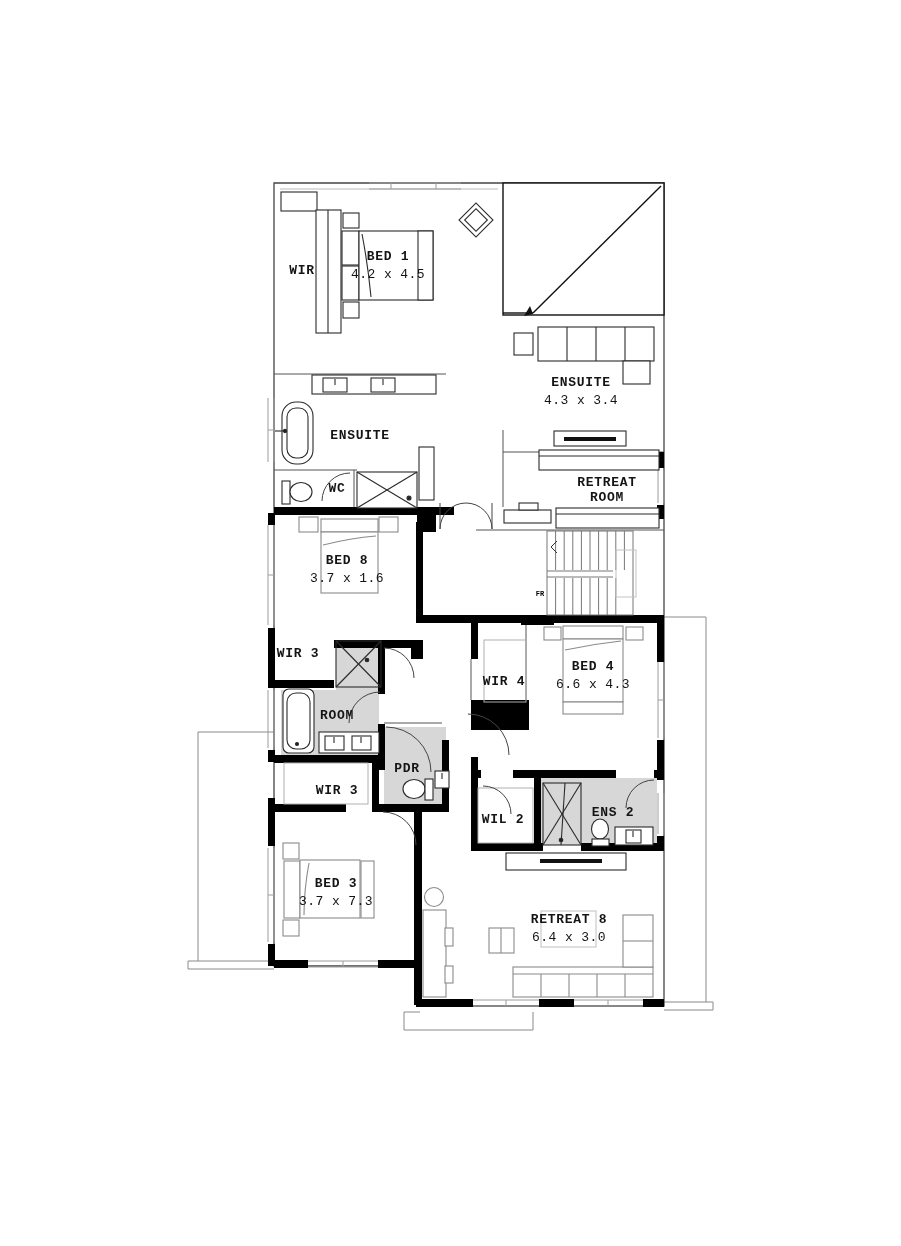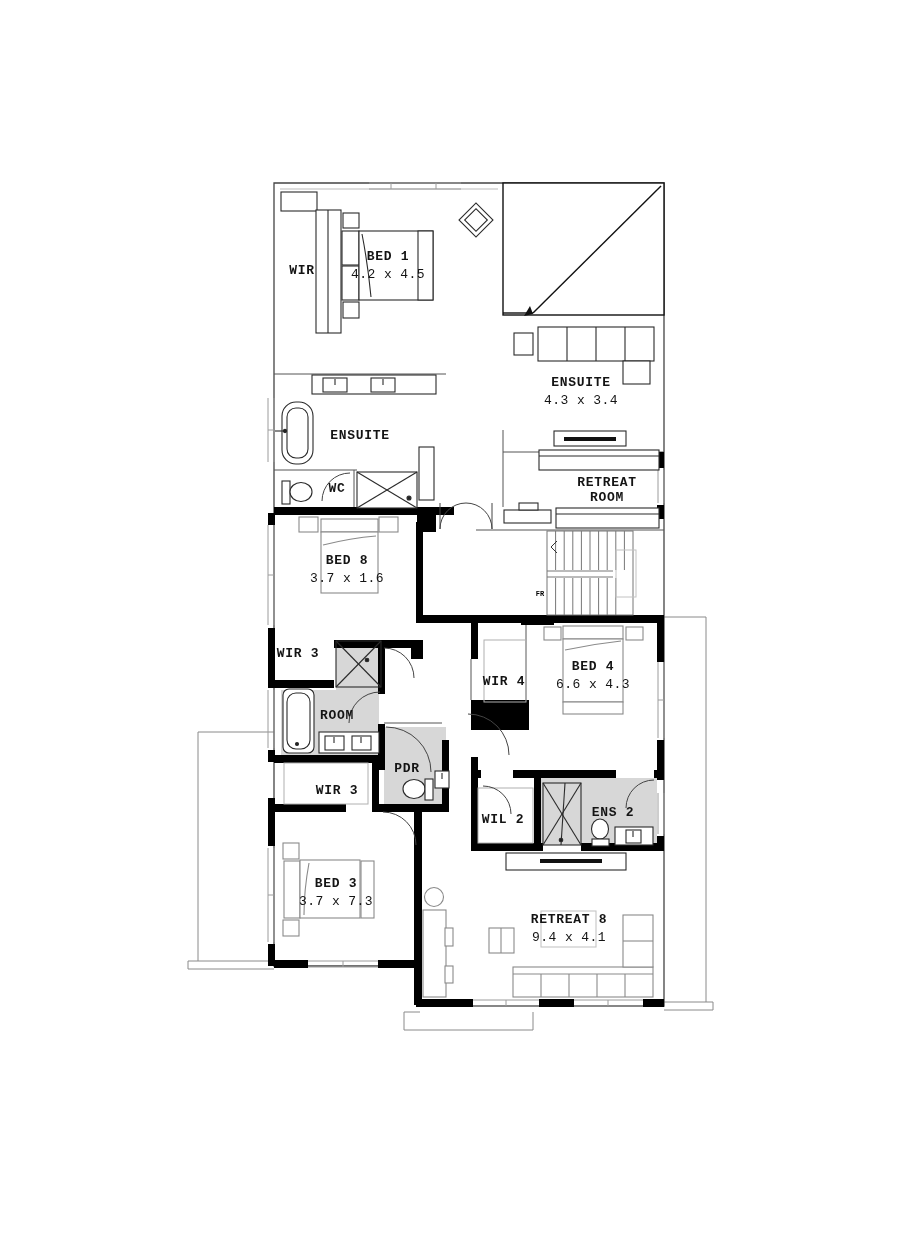--- a/index.html
+++ b/index.html
@@ -292,16 +292,16 @@
   <div class="room-label" style="left:331px;top:570px"><span>BED 8</span><span class="dims">3.7 x 1.6</span></div>
   <div class="room-label" style="left:282px;top:654px"><span>WIR 3</span></div>
   <div class="room-label" style="left:321px;top:716px"><span>ROOM</span></div>
   <div class="room-label" style="left:391px;top:769px"><span>PDR</span></div>
   <div class="room-label" style="left:321px;top:791px"><span>WIR 3</span></div>
   <div class="room-label" style="left:488px;top:682px"><span>WIR 4</span></div>
   <div class="room-label" style="left:577px;top:676px"><span>BED 4</span><span class="dims">6.6 x 4.3</span></div>
   <div class="room-label" style="left:487px;top:820px"><span>WIL 2</span></div>
   <div class="room-label" style="left:597px;top:813px"><span>ENS 2</span></div>
   <div class="room-label" style="left:320px;top:893px"><span>BED 3</span><span class="dims">3.7 x 7.3</span></div>
-  <div class="room-label" style="left:553px;top:929px"><span>RETREAT 8</span><span class="dims">9.4 x 4.1</span></div>
+  <div class="room-label" style="left:553px;top:929px"><span>RETREAT 8</span><span class="dims">6.4 x 3.0</span></div>
   <div class="tiny-note" style="left:524px;top:594px"><span>FR</span></div>
 
 </div>
 
 </body></html>

